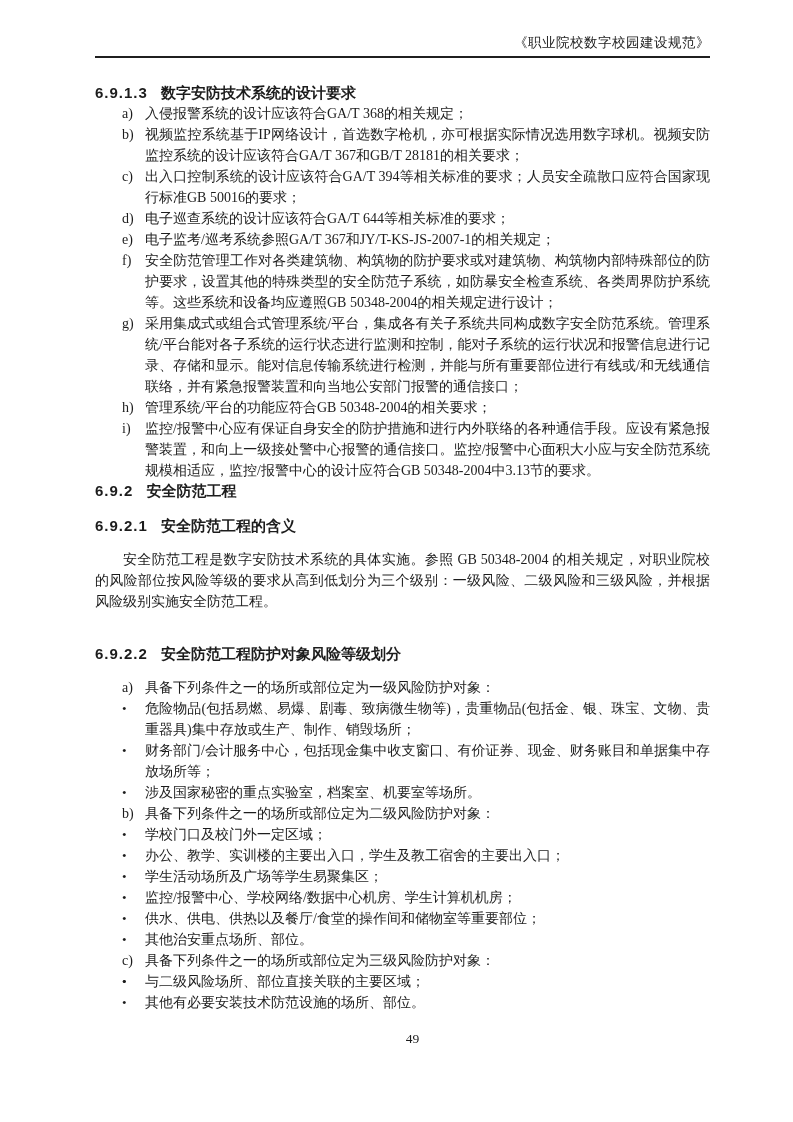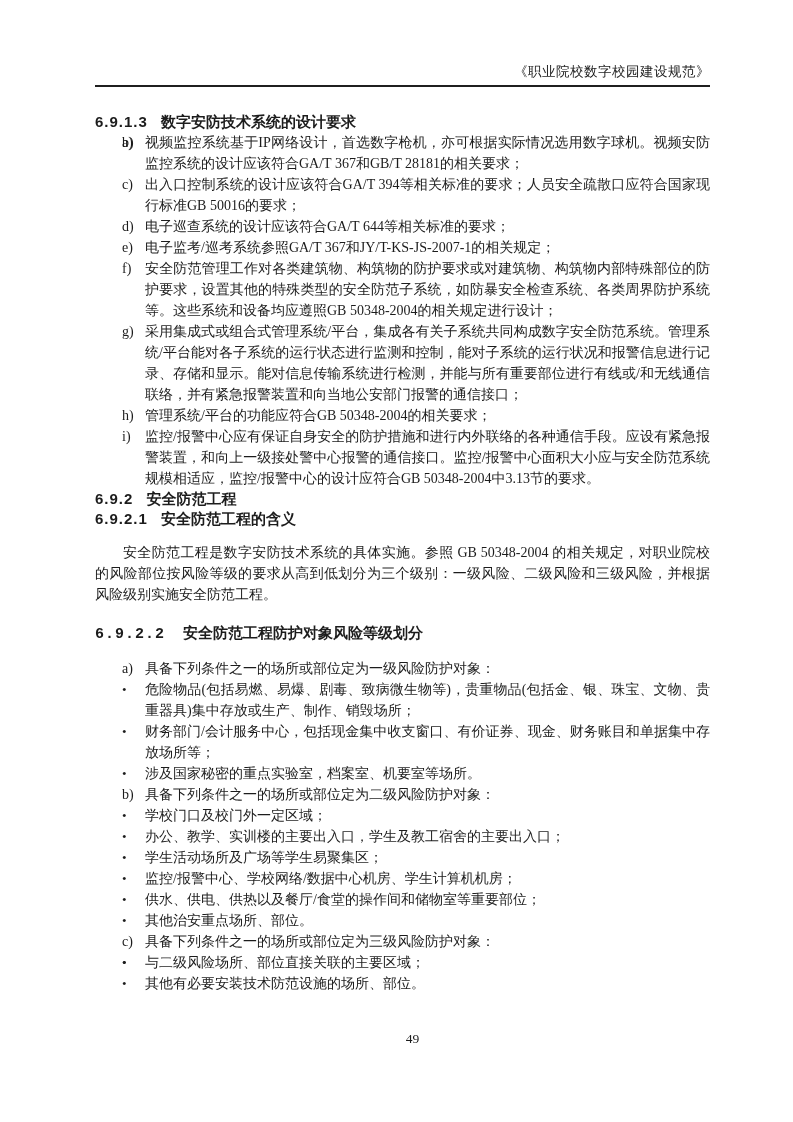--- a/index.html
+++ b/index.html
@@ -10,21 +10,21 @@
     margin: 0 auto;
     background: #ffffff;
     color: #1c1c1c;
     font-family: "Liberation Serif", "DejaVu Serif", serif;
     font-size: 14px;
     line-height: 21px;
     overflow: hidden;
     box-sizing: border-box;
   }
   .header {
-    padding: 64px 83px 0 95px;
+    padding: 35px 83px 0 95px;
   }
   .header-title {
     text-align: right;
     font-size: 13.5px;
     line-height: 16px;
     letter-spacing: 0.5px;
   }
   .header-rule {
     margin-top: 5px;
     border-top: 2px solid #1f1f1f;
@@ -39,22 +39,22 @@
     font-size: 15px;
     line-height: 20px;
     margin: 0;
   }
   .sec .sec-num {
     letter-spacing: 1px;
     margin-right: 9px;
   }
   .sec-1 { margin-top: 25px; margin-bottom: 0; }
   .sec-2 { }
-  .sec-3 { margin-bottom: 13px; }
-  .sec-4 { margin-top: 20px; margin-bottom: 13px; font-family: Liberation Mono, monospace; }
+  .sec-3 { margin-top: 15px; margin-bottom: 13px; }
+  .sec-4 { margin-top: 32px; margin-bottom: 13px; }
   .list { }
   .li {
     position: relative;
     padding-left: 50px;
     text-align: justify;
   }
   .li .marker {
     position: absolute;
     left: 27px;
     top: 0;
@@ -89,20 +89,21 @@
   <div class="content">
 
     <h2 class="sec sec-1">
       <span class="sec-num">6.9.1.3</span>
       <span class="sec-title">数字安防技术系统的设计要求</span>
     </h2>
 
     <div class="list">
       <div class="li">
         <span class="marker">a)</span>
+        <span class="txt">入侵报警系统的设计应该符合GA/T 368的相关规定；</span>
       </div>
       <div class="li">
         <span class="marker">b)</span>
         <span class="txt">视频监控系统基于IP网络设计，首选数字枪机，亦可根据实际情况选用数字球机。视频安防监控系统的设计应该符合GA/T 367和GB/T 28181的相关要求；</span>
       </div>
       <div class="li">
         <span class="marker">c)</span>
         <span class="txt">出入口控制系统的设计应该符合GA/T 394等相关标准的要求；人员安全疏散口应符合国家现行标准GB 50016的要求；</span>
       </div>
       <div class="li">

